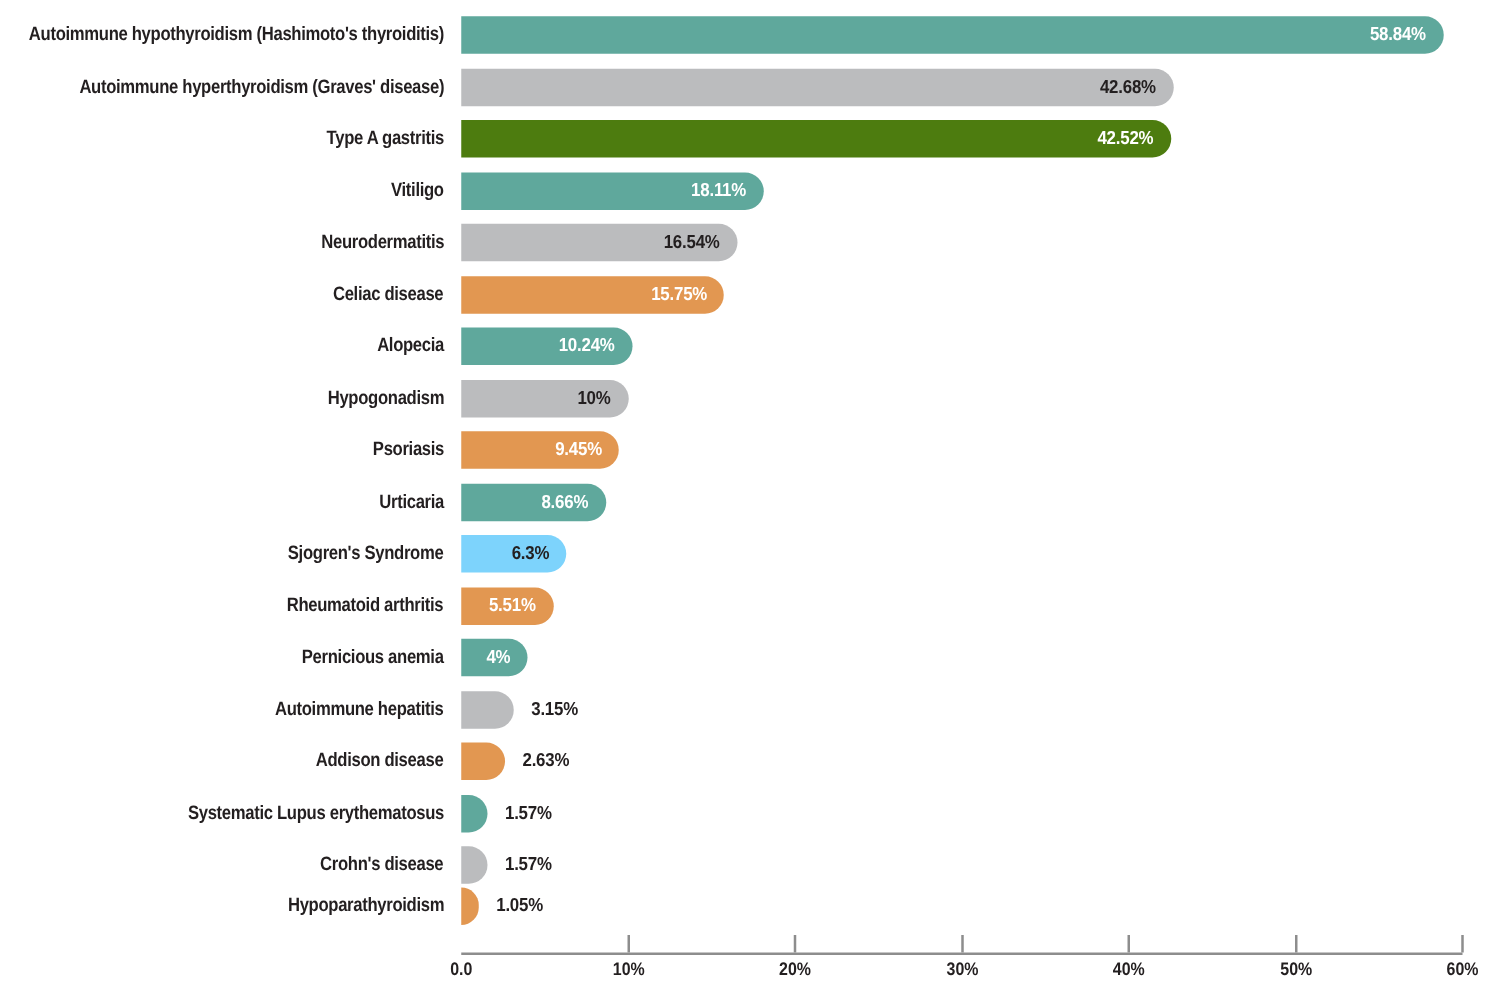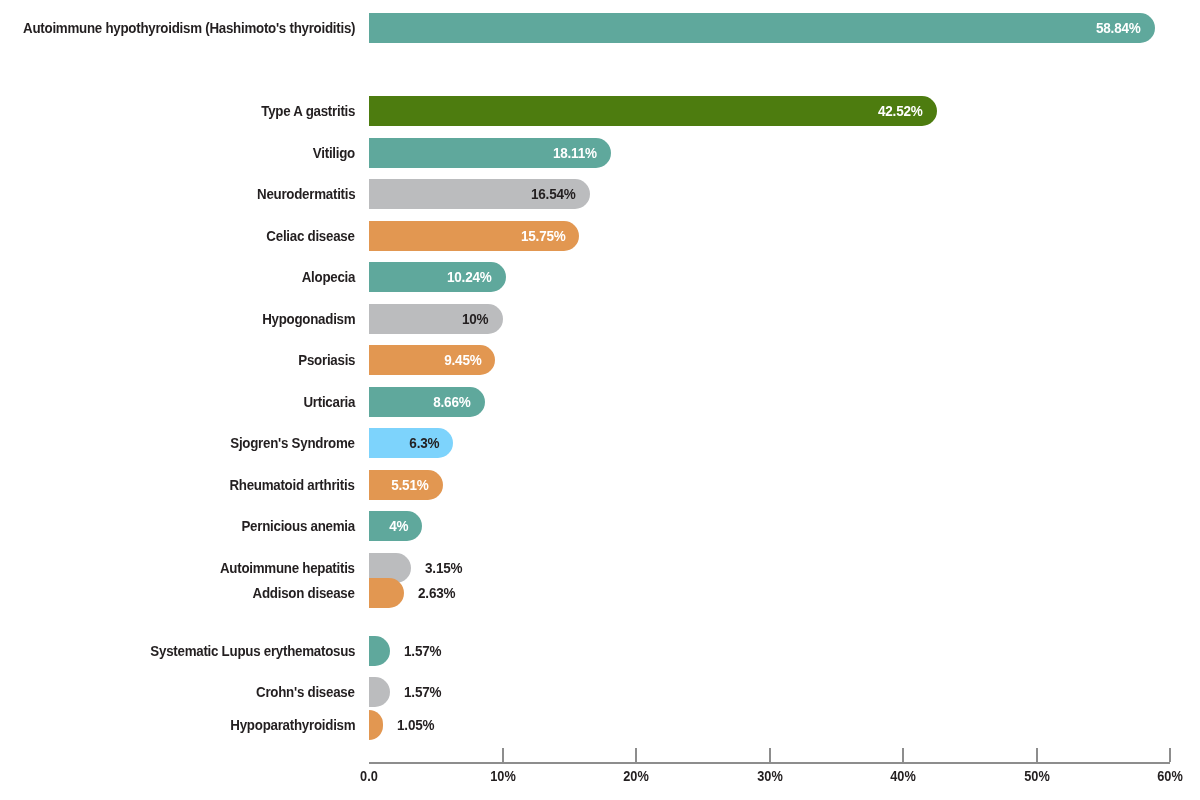--- a/index.html
+++ b/index.html
@@ -120,20 +120,26 @@
 <body>
 
 <div id="chart-root">
   <div class="plot-area" id="plot-area">
       <div class="bar-row" style="top: 13px;">
         <div class="cat-label">Autoimmune hypothyroidism (Hashimoto's thyroiditis)</div>
         <div class="bar" style="width: 785.514px; background: rgb(95, 168, 156);">
           <div class="bar-value-in" style="color: rgb(255, 255, 255);">58.84%</div>
         </div>
       </div>
+      <div class="bar-row" style="top: 54.5px;">
+        <div class="cat-label">Autoimmune hyperthyroidism (Graves' disease)</div>
+        <div class="bar" style="width: 569.778px; background: rgb(187, 188, 190);">
+          <div class="bar-value-in" style="color: rgb(35, 31, 32);">42.68%</div>
+        </div>
+      </div>
       <div class="bar-row" style="top: 96px;">
         <div class="cat-label">Type A gastritis</div>
         <div class="bar" style="width: 567.642px; background: #4d7c0f;">
           <div class="bar-value-in" style="color: rgb(255, 255, 255);">42.52%</div>
         </div>
       </div>
       <div class="bar-row" style="top: 137.5px;">
         <div class="cat-label">Vitiligo</div>
         <div class="bar" style="width: 241.768px; background: rgb(95, 168, 156);">
           <div class="bar-value-in" style="color: rgb(255, 255, 255);">18.11%</div>
@@ -191,21 +197,21 @@
         <div class="cat-label">Pernicious anemia</div>
         <div class="bar" style="width: 53.4px; background: rgb(95, 168, 156);">
           <div class="bar-value-in" style="color: rgb(255, 255, 255);">4%</div>
         </div>
       </div>
       <div class="bar-row" style="top: 552.5px;">
         <div class="cat-label">Autoimmune hepatitis</div>
         <div class="bar" style="width: 42.0525px; background: rgb(187, 188, 190);"></div>
         <div class="bar-value-out" style="left: 425.053px;">3.15%</div>
       </div>
-      <div class="bar-row" style="top: 578px;">
+      <div class="bar-row" style="top: 594px;">
         <div class="cat-label">Addison disease</div>
         <div class="bar" style="width: 35.1105px; background: rgb(226, 151, 81);"></div>
         <div class="bar-value-out" style="left: 418.111px;">2.63%</div>
       </div>
       <div class="bar-row" style="top: 635.5px;">
         <div class="cat-label">Systematic Lupus erythematosus</div>
         <div class="bar" style="width: 20.9595px; background: rgb(95, 168, 156);"></div>
         <div class="bar-value-out" style="left: 403.959px;">1.57%</div>
       </div>
       <div class="bar-row" style="top: 677px;">

